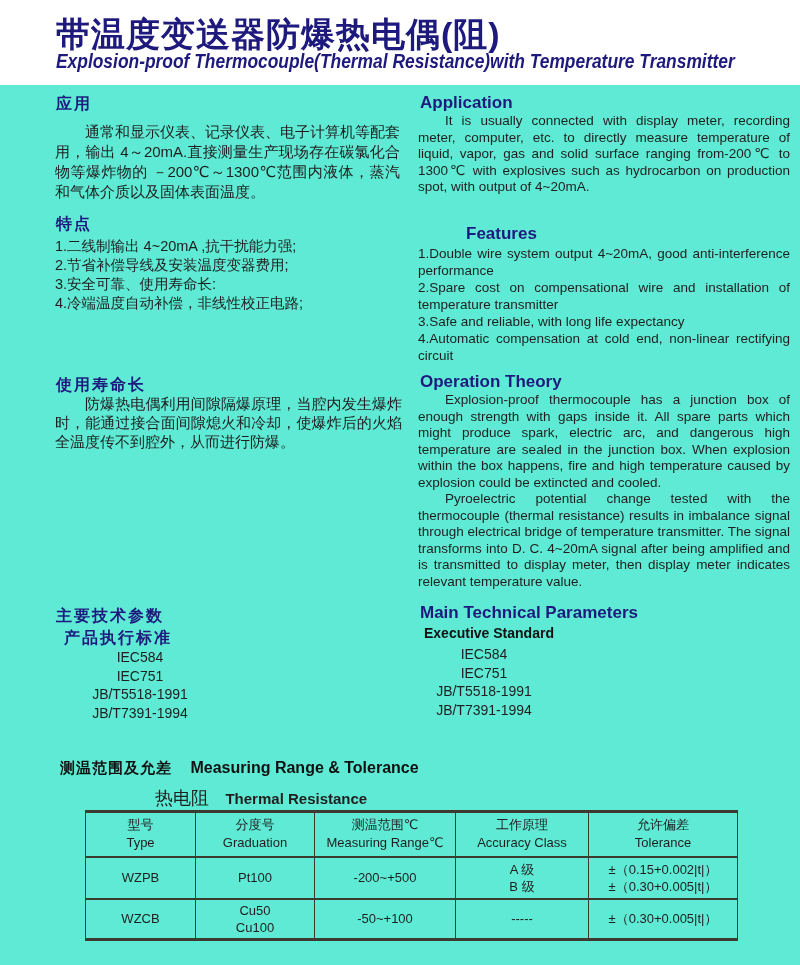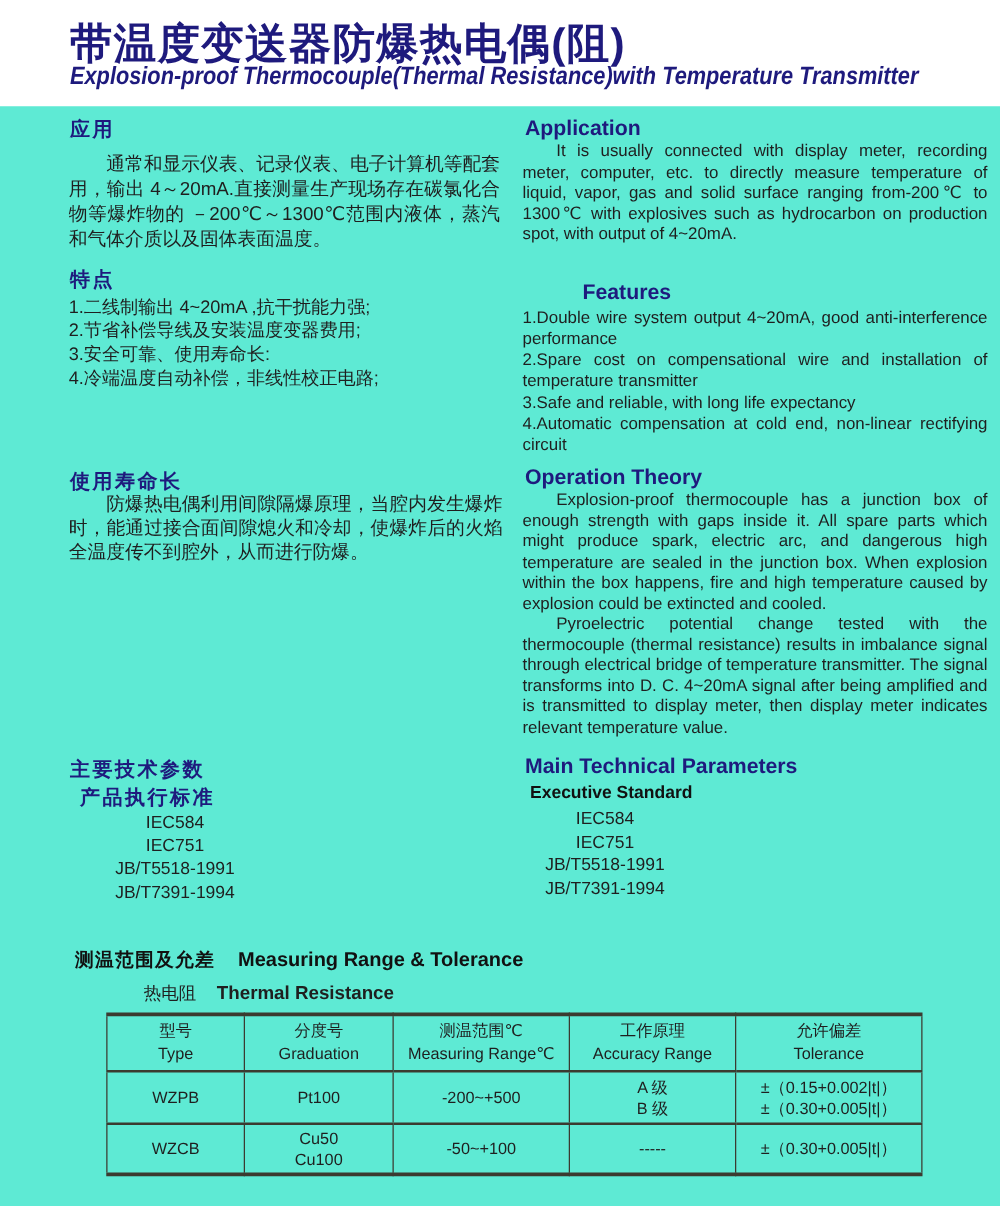--- a/index.html
+++ b/index.html
@@ -87,21 +87,21 @@
     <div>IEC751</div>
     <div>JB/T5518-1991</div>
     <div>JB/T7391-1994</div>
   </div>
 
   <div class="abs" style="left:60px; top:759px;">
     <span class="h-black" style="letter-spacing:1px;margin-top:21px;">测温范围及允差</span>
     <span class="h-black" style="font-size:16px; margin-left:14px; letter-spacing:0;">Measuring Range &amp; Tolerance</span>
   </div>
   <div class="abs" style="left:115px; top:786px;">
-    <span style="font-size:14px;">热电阻</span>
+    <span style="font-size:18px;margin-left:40px;">热电阻</span>
     <span style="font-size:15px; margin-left:12px;font-weight:bold;">Thermal Resistance</span>
   </div>
 
   <table class="meas abs" style="left:85px; top:810px;">
     <colgroup>
       <col style="width:110px">
         <col style="width:119px">
         <col style="width:141px">
         <col style="width:133px">
         <col style="width:149px">
@@ -115,21 +115,21 @@
         <th>
           <div>分度号</div>
           <div>Graduation</div>
         </th>
         <th>
           <div>测温范围℃</div>
           <div>Measuring Range℃</div>
         </th>
         <th>
           <div>工作原理</div>
-          <div>Accuracy Range</div>
+          <div>Accuracy Class</div>
         </th>
         <th>
           <div>允许偏差</div>
           <div>Tolerance</div>
         </th>
       </tr>
     </thead>
     <tbody>
       <tr class="r1">
         <td>WZPB</td>

